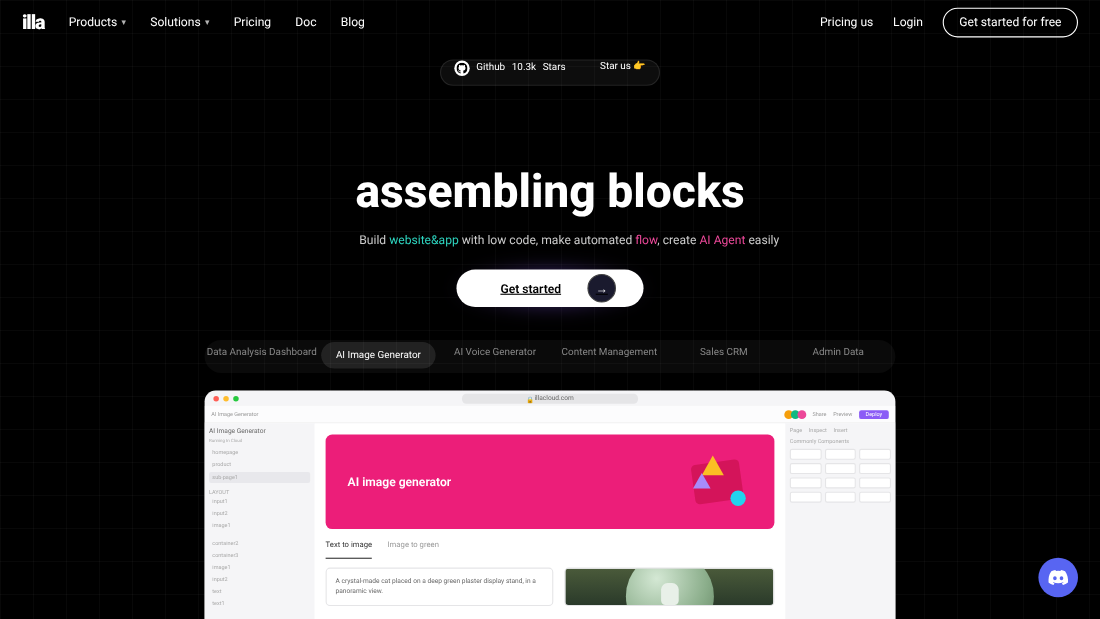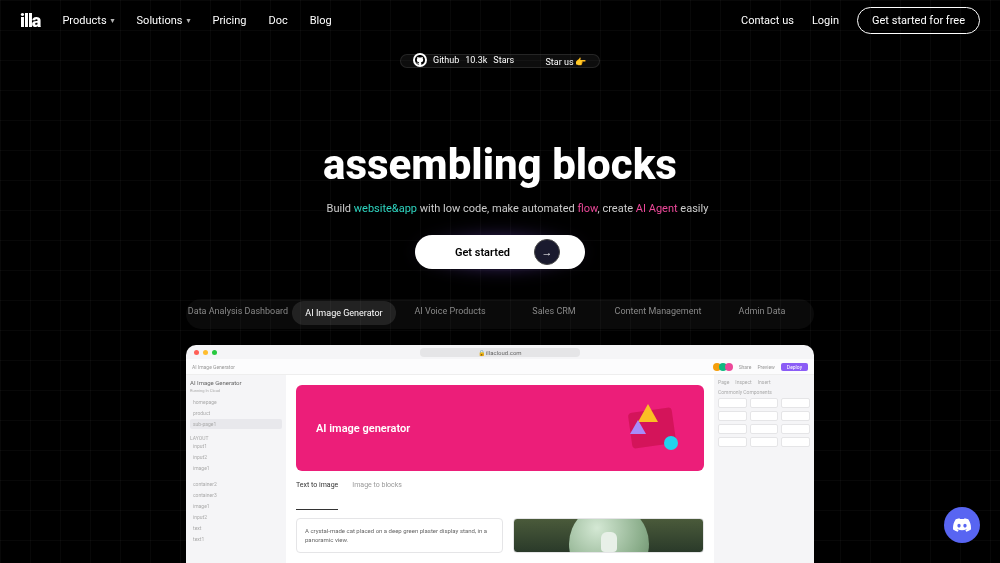--- a/index.html
+++ b/index.html
@@ -39,26 +39,26 @@
   border: 1px solid #fff;
   border-radius: 16px;
   padding: 6px 14px;
   font-size: 11px;
   cursor: pointer;
 }
 .github-pill {
   position: relative;
   margin: 14px auto 0;
   width: 200px;
-  height: 14px;
+  height: 24px;
   background: rgba(255,255,255,0.05);
   border: 1px solid rgba(255,255,255,0.1);
   border-radius: 20px;
   display: flex;
-  align-items: flex-end;
+  align-items: flex-start;
   justify-content: space-between;
   padding: 0 12px;
   font-size: 9px;
 }
 .github-left { display: flex; align-items: center; gap: 6px; }
 .gh-icon {
   width: 14px; height: 14px;
   background: #fff; border-radius: 50%;
   display: flex; align-items: center; justify-content: center;
   color: #000; font-size: 10px;
@@ -101,20 +101,21 @@
   border-radius: 26px;
   height: 34px;
   display: flex;
   align-items: center;
   justify-content: center;
   gap: 24px;
   font-size: 11px;
   font-weight: 600;
   padding: 0 5px 0 20px;
   cursor: pointer;
+  text-decoration: underline;
 }
 .cta-arrow {
   width: 26px; height: 26px;
   background: #1a1a2e;
   border-radius: 50%;
   display: flex; align-items: center; justify-content: center;
   color: #fff;
   border: 1px solid #444;
 }
 .tabs {
@@ -247,21 +248,21 @@
   border-bottom: 14px solid #a78bfa;
   right: 38px; top: 22px;
 }
 .mini-tabs {
   display: flex;
   gap: 14px;
   font-size: 7px;
   color: #999;
   margin-top: 10px;
 }
-.mini-tab.active { color: #333; border-bottom: 1px solid #333; padding-bottom: 20px; }
+.mini-tab.active { color: #333; border-bottom: 1px solid #333; padding-bottom: 8px; }
 .prompt-row {
   display: flex;
   gap: 10px;
   margin-top: 8px;
 }
 .prompt-box {
   flex: 1;
   border: 1px solid #e5e5e7;
   border-radius: 4px;
   padding: 8px;
@@ -364,21 +365,21 @@
     </div>
     <div class="nav-item">
       <span>Solutions</span>
       <span class="chevron">▾</span>
     </div>
     <div class="nav-item">Pricing</div>
     <div class="nav-item">Doc</div>
     <div class="nav-item">Blog</div>
   </div>
   <div class="nav-right">
-    <div class="nav-link">Contact us</div>
+    <div class="nav-link">Pricing us</div>
     <div class="nav-link">Login</div>
     <div class="btn-outline">Get started for free</div>
   </div>
 </nav>
 
 <div class="github-pill">
   <div class="github-left">
     <div class="gh-icon">
       <svg viewBox="0 0 16 16" width="10" height="10" fill="#000">
           <path d="M8 0C3.58 0 0 3.58 0 8c0 3.54 2.29 6.53 5.47 7.59.4.07.55-.17.55-.38 0-.19-.01-.82-.01-1.49-2.01.37-2.53-.49-2.69-.94-.09-.23-.48-.94-.82-1.13-.28-.15-.68-.52-.01-.53.63-.01 1.08.58 1.23.82.72 1.21 1.87.87 2.33.66.07-.52.28-.87.51-1.07-1.78-.2-3.64-.89-3.64-3.95 0-.87.31-1.59.82-2.15-.08-.2-.36-1.02.08-2.12 0 0 .67-.21 2.2.82.64-.18 1.32-.27 2-.27.68 0 1.36.09 2 .27 1.53-1.04 2.2-.82 2.2-.82.44 1.1.16 1.92.08 2.12.51.56.82 1.27.82 2.15 0 3.07-1.87 3.75-3.65 3.95.29.25.54.73.54 1.48 0 1.07-.01 1.93-.01 2.2 0 .21.15.46.55.38A8.013 8.013 0 0016 8c0-4.42-3.58-8-8-8z"></path>
@@ -404,23 +405,23 @@
     <div class="cta">
       <span>Get started</span>
       <div class="cta-arrow">→</div>
     </div>
   </div>
 </div>
 
 <div class="tabs">
   <div class="tab">Data Analysis Dashboard</div>
   <div class="tab active">AI Image Generator</div>
-  <div class="tab">AI Voice Products</div>
+  <div class="tab">AI Voice Generator</div>
+  <div class="tab">Content Management</div>
   <div class="tab">Sales CRM</div>
-  <div class="tab">Content Management</div>
   <div class="tab">Admin Data</div>
 </div>
 
 <div class="preview">
   <div class="browser-bar">
     <div class="dot r"></div>
     <div class="dot y"></div>
     <div class="dot g"></div>
     <div class="url-bar">
       <span>🔒 </span>
@@ -467,21 +468,21 @@
         <span>AI image generator</span>
         <div class="shapes">
           <div class="shape-box"></div>
           <div class="shape-tri"></div>
           <div class="shape-tri2"></div>
           <div class="shape-circ"></div>
         </div>
       </div>
       <div class="mini-tabs">
         <div class="mini-tab active">Text to image</div>
-        <div class="mini-tab">Image to blocks</div>
+        <div class="mini-tab">Image to green</div>
       </div>
       <div class="prompt-row">
         <div class="prompt-box">A crystal-made cat placed on a deep green plaster display stand, in a panoramic view.</div>
         <div class="result-box">
           <div class="globe"></div>
           <div class="cat"></div>
         </div>
       </div>
     </div>
     <div class="right-panel">

